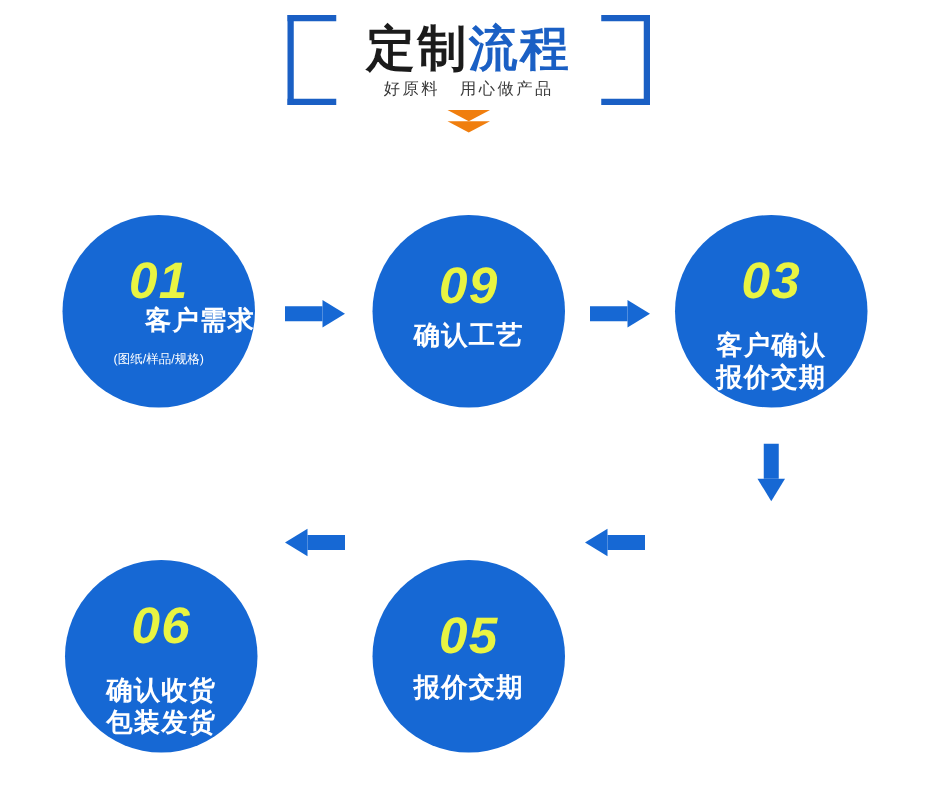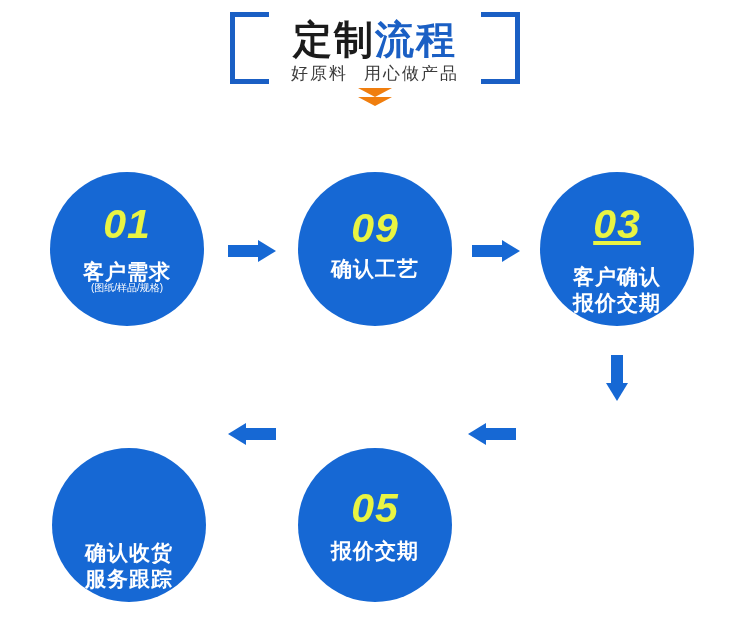--- a/index.html
+++ b/index.html
@@ -60,21 +60,21 @@
     white-space: nowrap;
   }
   .title .t1 { color: #1b1b1b; }
   .title .t2 { color: #1a5fc4; }
 
   .subtitle {
     position: absolute;
     left: 50%;
     top: 62px;
     transform: translateX(-50%);
-    font-size: 17px;
+    font-size: 13px;
     color: #3a3a3a;
     letter-spacing: 2px;
     white-space: nowrap;
   }
   .subtitle .gap { display: inline-block; width: 16px; }
 
   .chevrons {
     position: absolute;
     left: 50%;
     top: 88px;
@@ -144,28 +144,28 @@
   
   #node-01 { left: 50px;  top: 42px; }
   #node-02 { left: 298px; top: 42px; }
   #node-03 { left: 540px; top: 42px; }
   #node-04 { left: 540px; top: 318px; }
   #node-05 { left: 298px; top: 318px; }
   #node-06 { left: 52px;  top: 318px; }
 
   
   .v-a .num { top: 32px; }
-  .v-a .lbl { top: 87px; }
+  .v-a .lbl { top: 72px; text-align: right; }
   .v-a .sub { top: 108px; }
 
   .v-b .num { top: 36px; }
   .v-b .lbl { top: 84px; }
   .v-b .sub { top: 113px; }
 
-  .v-c .num { top: 32px; text-decoration: underline; }
+  .v-c .num { top: 32px; }
   .v-c .lbl { top: 92px; }
 
   .v-d .num { top: 40px; }
   .v-d .lbl { top: 90px; }
 
   
   .arrow {
     position: absolute;
   }
   .arrow-h {
@@ -268,23 +268,24 @@
     </div>
   </div>
 
 
   <div class="node v-d" id="node-05">
     <div class="num">05</div>
     <div class="lbl">报价交期</div>
   </div>
 
   <div class="node v-c" id="node-06">
+    <div class="num">06</div>
     <div class="lbl">
       <div>确认收货</div>
-      <div>服务跟踪</div>
+      <div>包装发货</div>
     </div>
   </div>
 
   <div class="arrow arrow-h arrow-right" id="arrow-1-2">
     <div class="bar"></div>
       <div class="head"></div>
   </div>
   <div class="arrow arrow-h arrow-right" id="arrow-2-3">
     <div class="bar"></div>
       <div class="head"></div>

